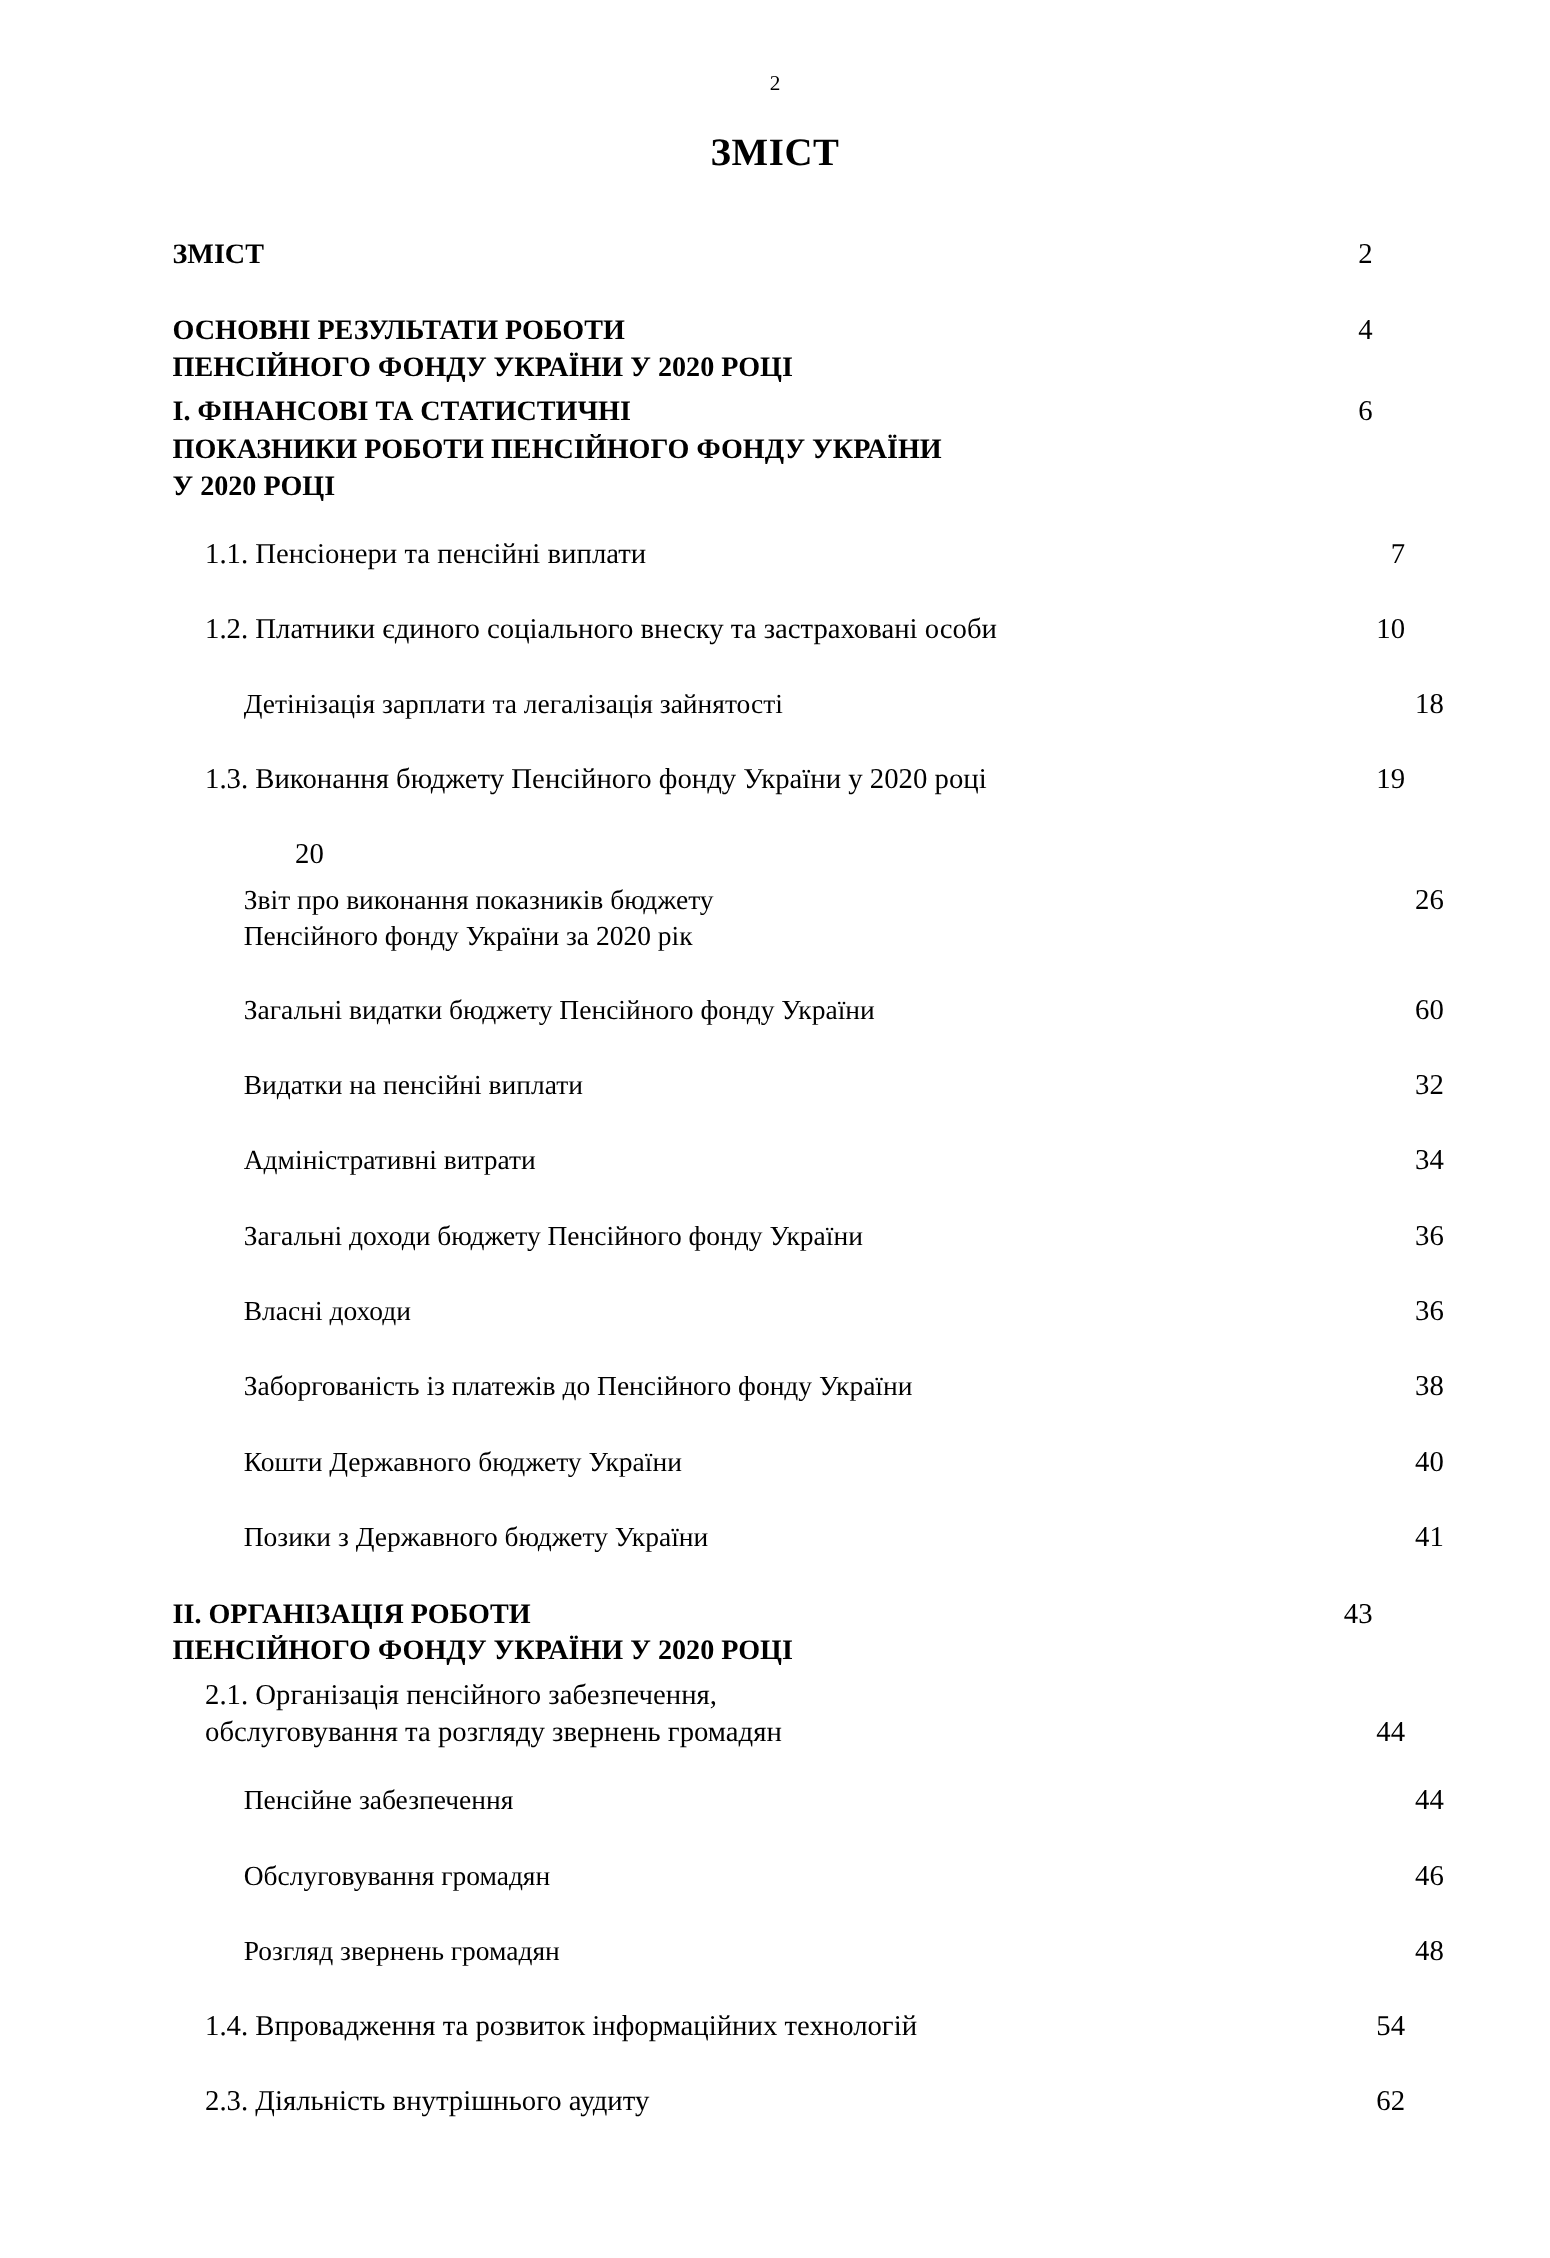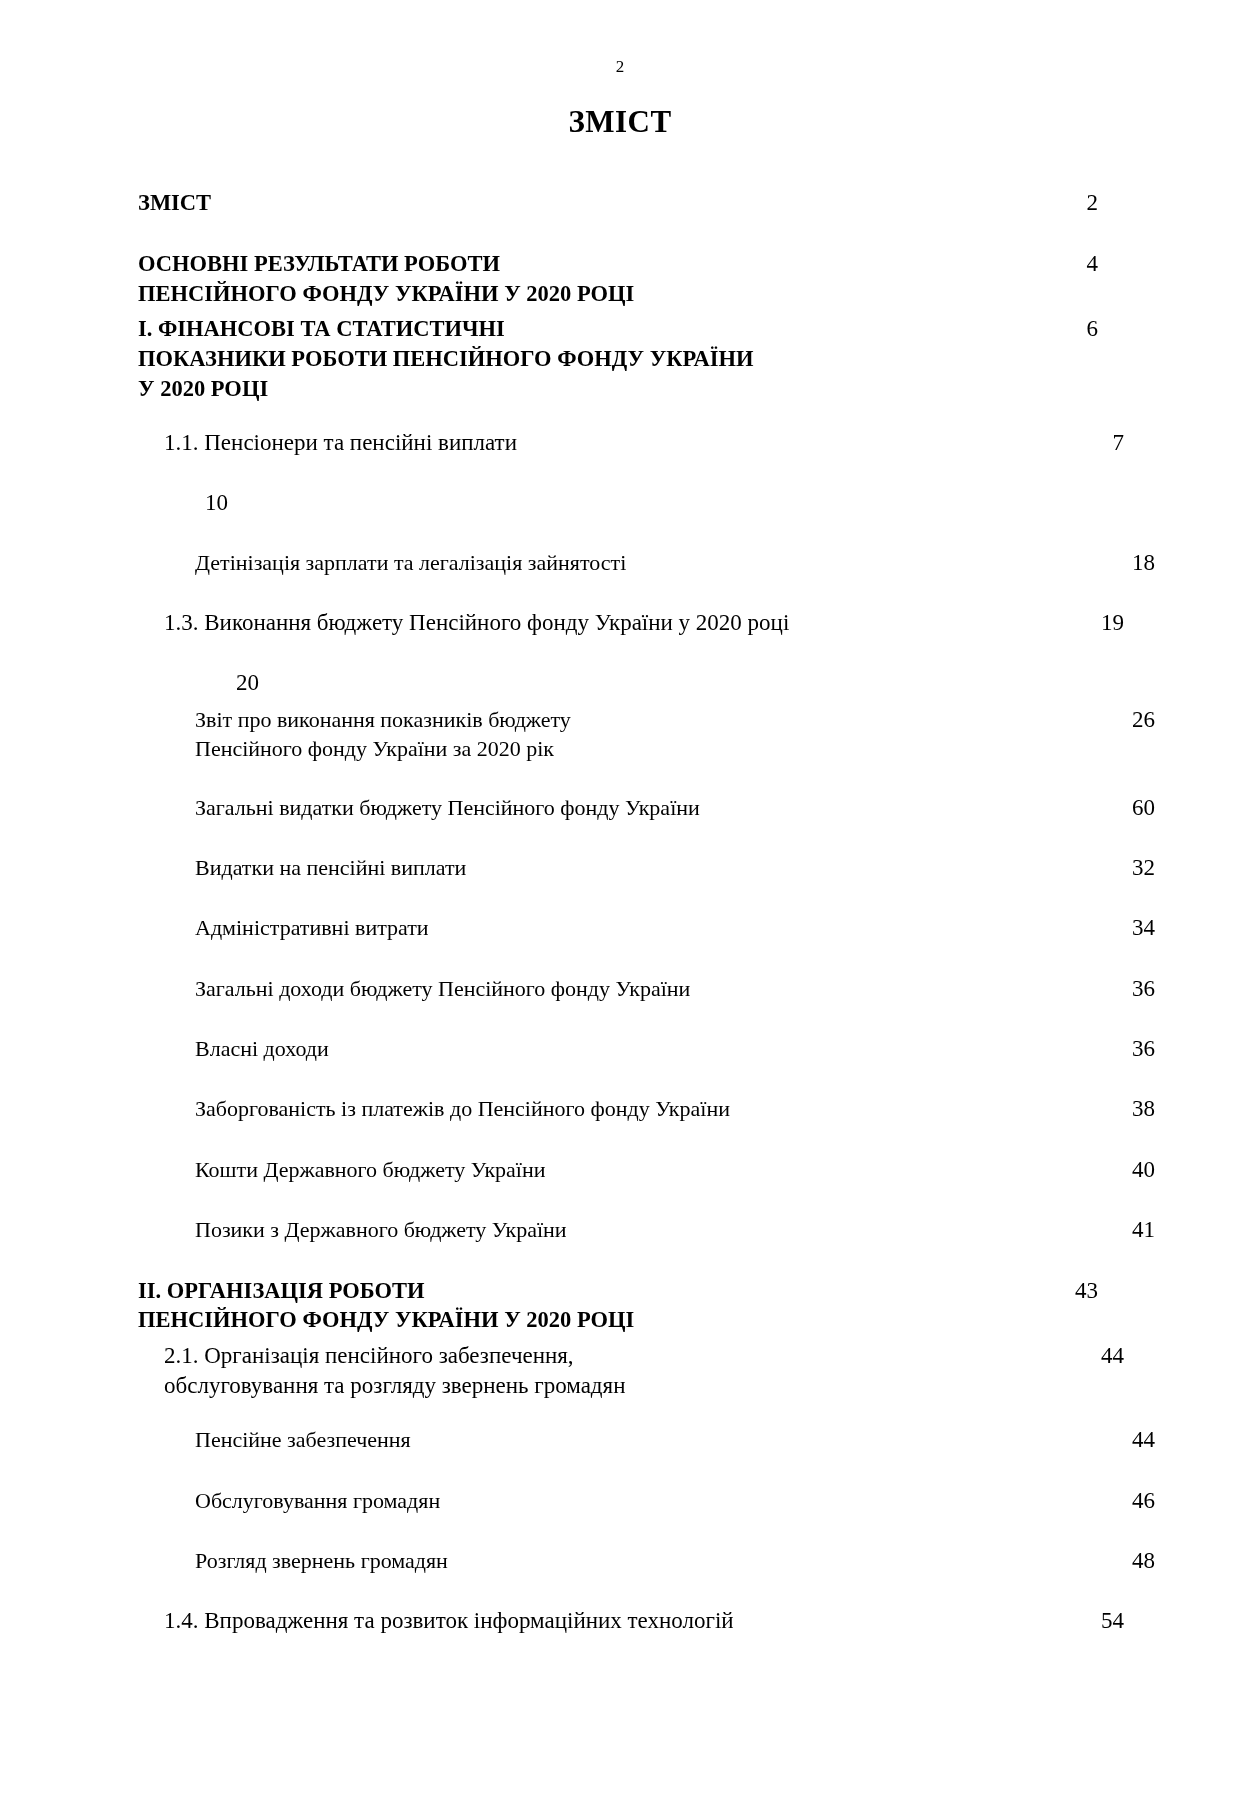--- a/index.html
+++ b/index.html
@@ -73,20 +73,21 @@
   }
   .lvl-head .toc-page {
     font-weight: normal;
     font-size: 23px;
   }
   .lvl-num {
     font-size: 23px;
     font-weight: normal;
     line-height: 1.3;
     margin-left: 26px;
+    align-items: flex-end;
   }
   .lvl-sub {
     font-size: 22px;
     font-weight: normal;
     line-height: 1.32;
     margin-left: 57px;
     gap: 36px;
   }
   .lvl-num .toc-page,
   .lvl-sub .toc-page {
@@ -121,20 +122,21 @@
         <span class="toc-label">І. ФІНАНСОВІ ТА СТАТИСТИЧНІ
 ПОКАЗНИКИ РОБОТИ ПЕНСІЙНОГО ФОНДУ УКРАЇНИ
 У 2020 РОЦІ</span>
         <span class="toc-page">6</span>
       </div>
       <div class="toc-row lvl-num gap-md">
         <span class="toc-label">1.1. Пенсіонери та пенсійні виплати</span>
         <span class="toc-page">7</span>
       </div>
       <div class="toc-row lvl-num gap-lg">
+        <span class="toc-label">1.2. Платники єдиного соціального внеску та застраховані особи</span>
         <span class="toc-page">10</span>
       </div>
       <div class="toc-row lvl-sub gap-lg">
         <span class="toc-label">Детінізація зарплати та легалізація зайнятості</span>
         <span class="toc-page">18</span>
       </div>
       <div class="toc-row lvl-num gap-lg">
         <span class="toc-label">1.3. Виконання бюджету Пенсійного фонду України у 2020 році</span>
         <span class="toc-page">19</span>
       </div>
@@ -197,15 +199,19 @@
         <span class="toc-page">46</span>
       </div>
       <div class="toc-row lvl-sub gap-lg">
         <span class="toc-label">Розгляд звернень громадян</span>
         <span class="toc-page">48</span>
       </div>
       <div class="toc-row lvl-num gap-lg">
         <span class="toc-label">1.4. Впровадження та розвиток інформаційних технологій</span>
         <span class="toc-page">54</span>
       </div>
+      <div class="toc-row lvl-num gap-lg">
+        <span class="toc-label">2.3. Діяльність внутрішнього аудиту</span>
+        <span class="toc-page">62</span>
+      </div>
     </div>
 
 </div>
 
 </body></html>

